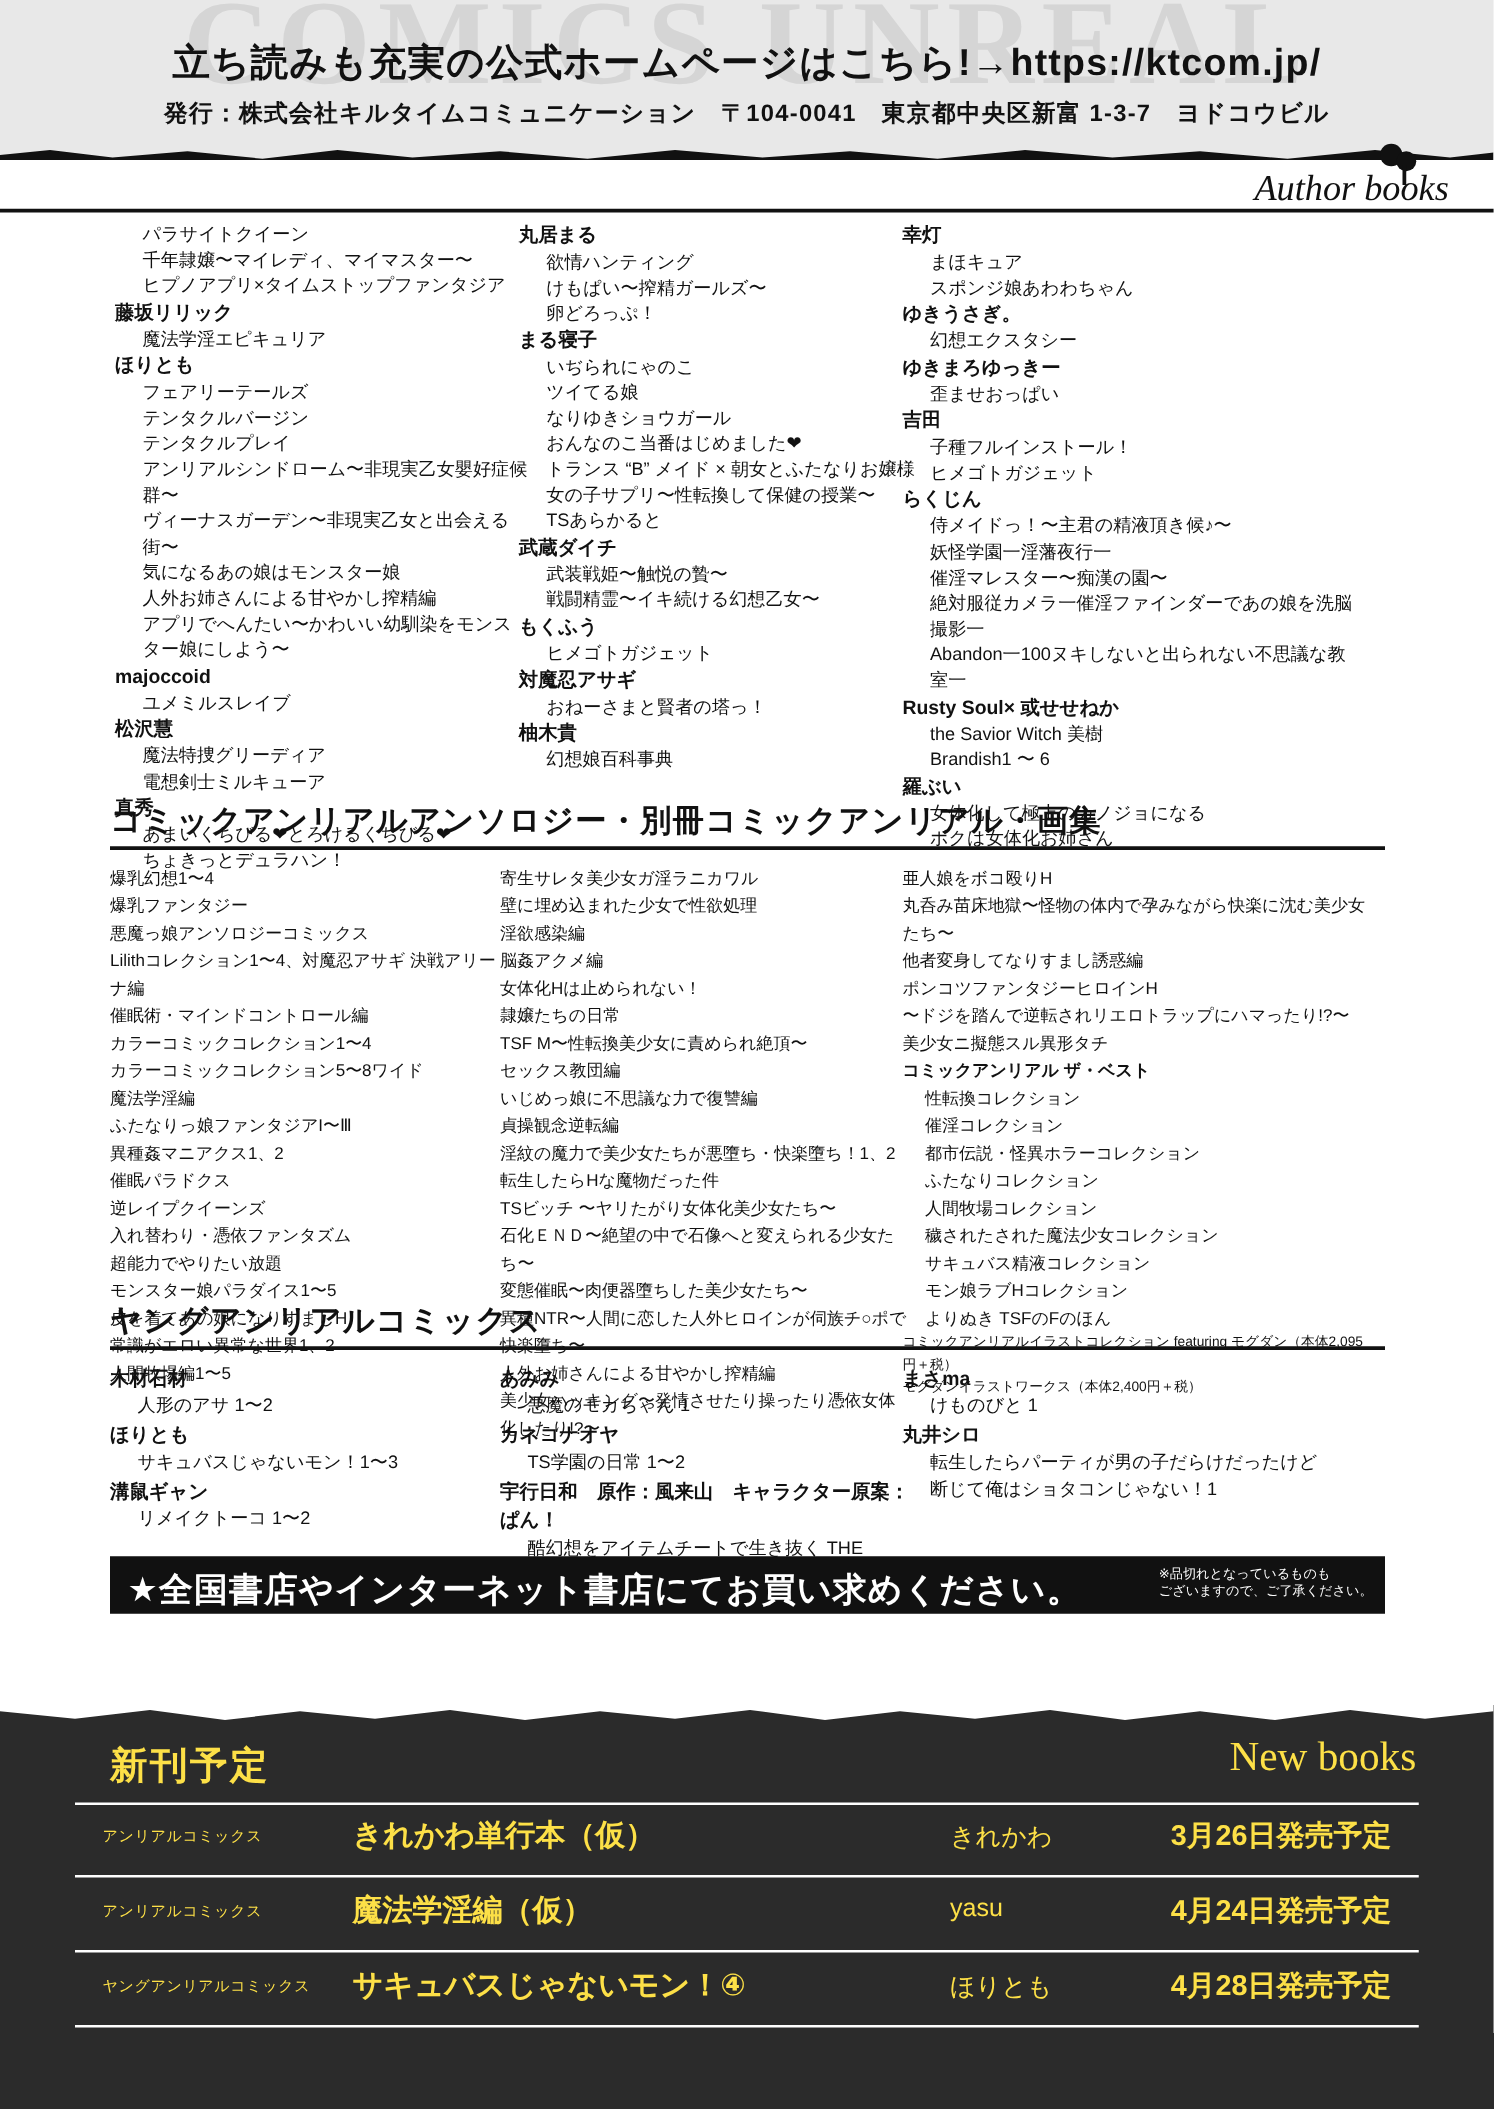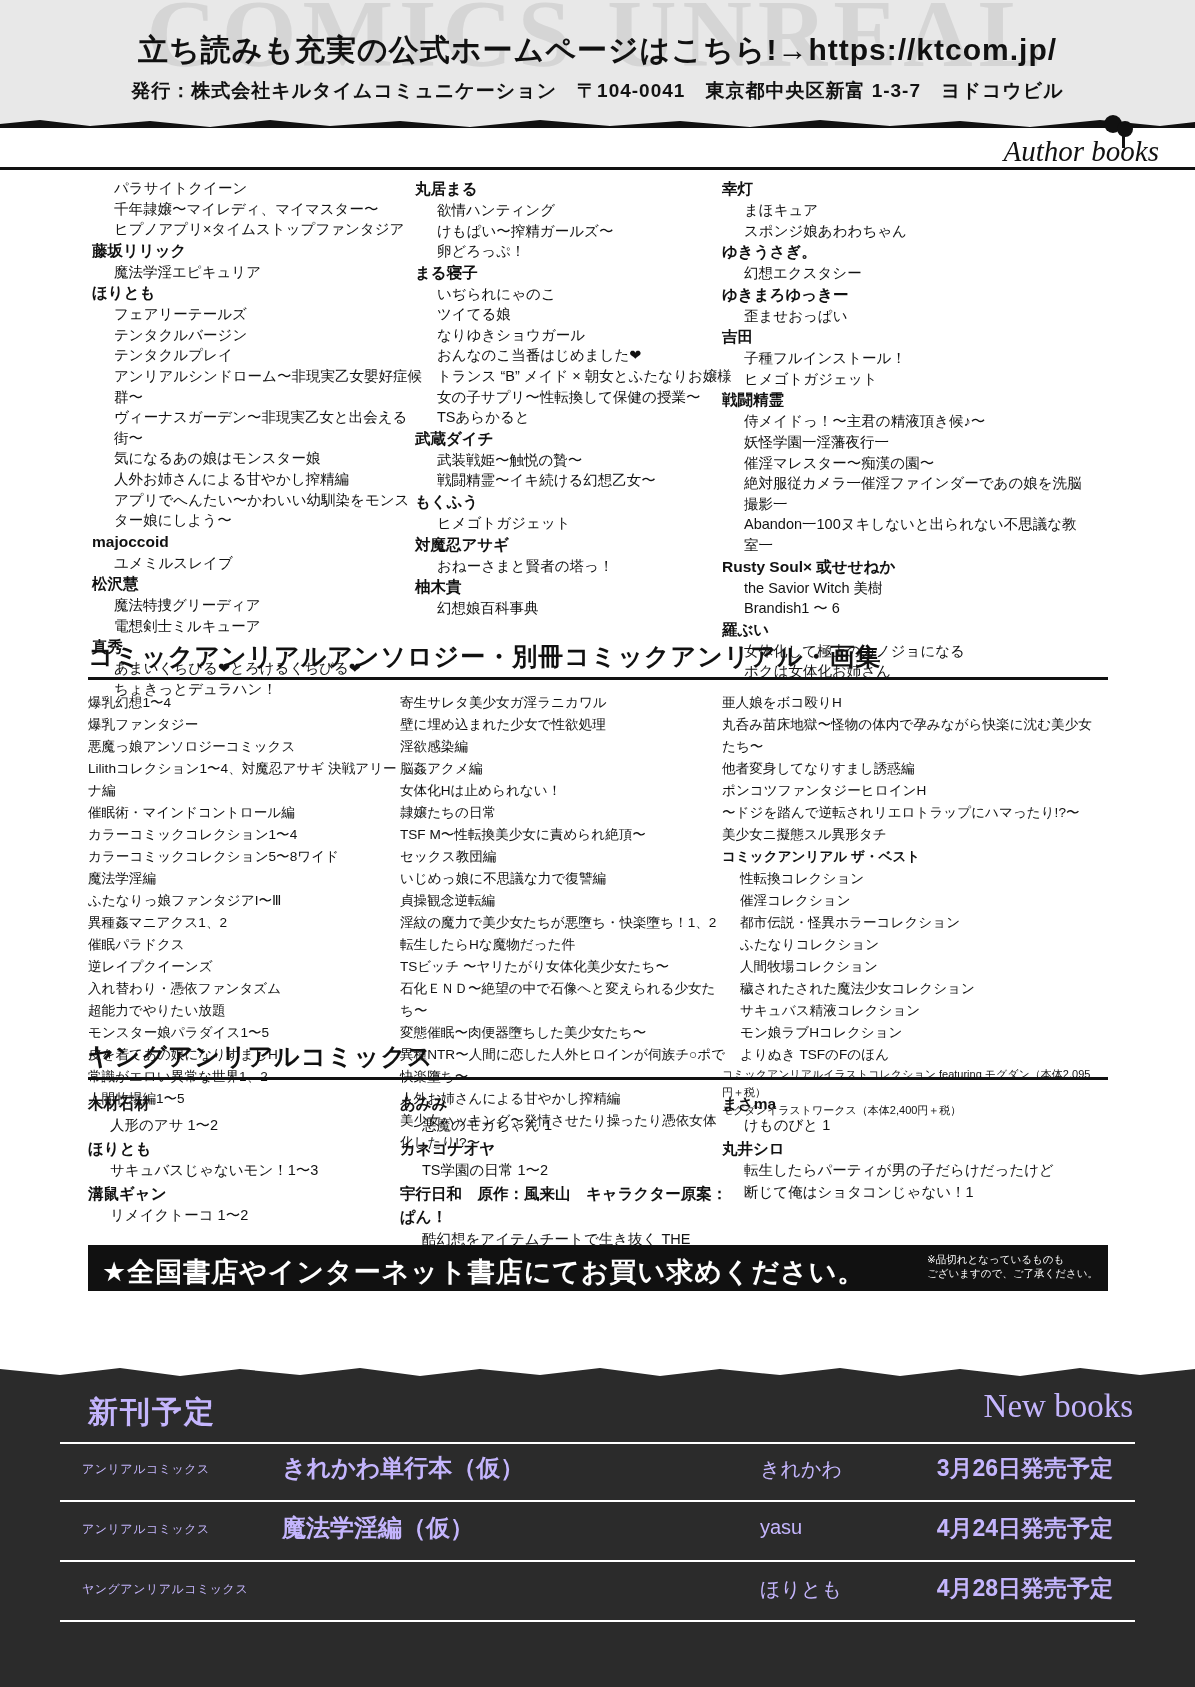--- a/index.html
+++ b/index.html
@@ -44,21 +44,21 @@
   .yg{position:absolute;font-size:14.5px;line-height:1.5;}
   .yg.y1{left:88px;top:960px;width:300px;}
   .yg.y2{left:400px;top:960px;width:330px;}
   .yg.y3{left:722px;top:960px;width:360px;}
 
   .buybar{position:absolute;left:88px;top:1113px;width:1020px;height:46px;background:#111;color:#fff;}
   .buybar .txt{position:absolute;left:14px;top:9px;font-size:27px;font-weight:bold;letter-spacing:1px;}
   .buybar .note{position:absolute;right:10px;top:8px;font-size:10.5px;line-height:1.3;text-align:left;}
 
   
-  .bottom{position:absolute;left:0;top:1364px;width:1195px;height:323px;background:#2b2b2b;color:#c4b5fd;}
+  .bottom{position:absolute;left:0;top:1364px;width:1195px;height:323px;background:#2b2b2b;color:#fde047;}
   .bottom-edge{position:absolute;left:0;top:0;width:1195px;height:16px;background:#fff;
     clip-path:polygon(0 0,1195px 0,1195px 5px,1140px 11px,1080px 4px,1020px 12px,960px 5px,900px 12px,840px 4px,780px 11px,720px 5px,660px 12px,600px 4px,540px 11px,480px 5px,420px 12px,360px 4px,300px 11px,240px 5px,180px 12px,120px 4px,60px 11px,0 5px);}
   .nb-title{position:absolute;left:88px;top:28px;font-size:30px;font-weight:bold;letter-spacing:2px;}
   .nb-en{position:absolute;right:62px;top:24px;font-family:"Liberation Serif",serif;font-size:33px;}
   .nb-rule{position:absolute;left:60px;width:1075px;height:2px;background:#fff;}
   .nbrow{position:absolute;left:60px;width:1075px;height:56px;}
   .nbrow .lbl{position:absolute;left:22px;top:17px;font-size:12px;letter-spacing:0.5px;}
   .nbrow .ttl{position:absolute;left:222px;top:8px;font-size:24px;font-weight:bold;}
   .nbrow .aut{position:absolute;left:700px;top:12px;font-size:20px;}
   .nbrow .date{position:absolute;right:22px;top:9px;font-size:23px;font-weight:bold;}
@@ -135,21 +135,21 @@
         <div class="au">幸灯</div>
         <div class="wk">まほキュア</div>
         <div class="wk">スポンジ娘あわわちゃん</div>
         <div class="au">ゆきうさぎ。</div>
         <div class="wk">幻想エクスタシー</div>
         <div class="au">ゆきまろゆっきー</div>
         <div class="wk">歪ませおっぱい</div>
         <div class="au">吉田</div>
         <div class="wk">子種フルインストール！</div>
         <div class="wk">ヒメゴトガジェット</div>
-        <div class="au">戦闘精霊</div>
+        <div class="au">らくじん</div>
         <div class="wk">侍メイドっ！〜主君の精液頂き候♪〜</div>
         <div class="wk">妖怪学園一淫藩夜行一</div>
         <div class="wk">催淫マレスター〜痴漢の園〜</div>
         <div class="wk">絶対服従カメラ一催淫ファインダーであの娘を洗脳撮影一</div>
         <div class="wk">Abandon一100ヌキしないと出られない不思議な教室一</div>
         <div class="au">Rusty Soul× 或せせねか</div>
         <div class="wk">the Savior Witch 美樹</div>
         <div class="wk">Brandish1 〜 6</div>
         <div class="au">羅ぶい</div>
         <div class="wk">女体化して極上のカノジョになる</div>
@@ -272,18 +272,19 @@
       <div class="nb-rule" style="top: 136px;"></div>
       <div class="nbrow" style="top: 140px;">
         <div class="lbl">アンリアルコミックス</div>
         <div class="ttl">魔法学淫編（仮）</div>
         <div class="aut">yasu</div>
         <div class="date">4月24日発売予定</div>
       </div>
       <div class="nb-rule" style="top: 196px;"></div>
       <div class="nbrow" style="top: 200px;">
         <div class="lbl">ヤングアンリアルコミックス</div>
+        <div class="ttl">サキュバスじゃないモン！④</div>
         <div class="aut">ほりとも</div>
         <div class="date">4月28日発売予定</div>
       </div>
       <div class="nb-rule" style="top: 256px;"></div>
     </div>
 </div>
 
 </body></html>

